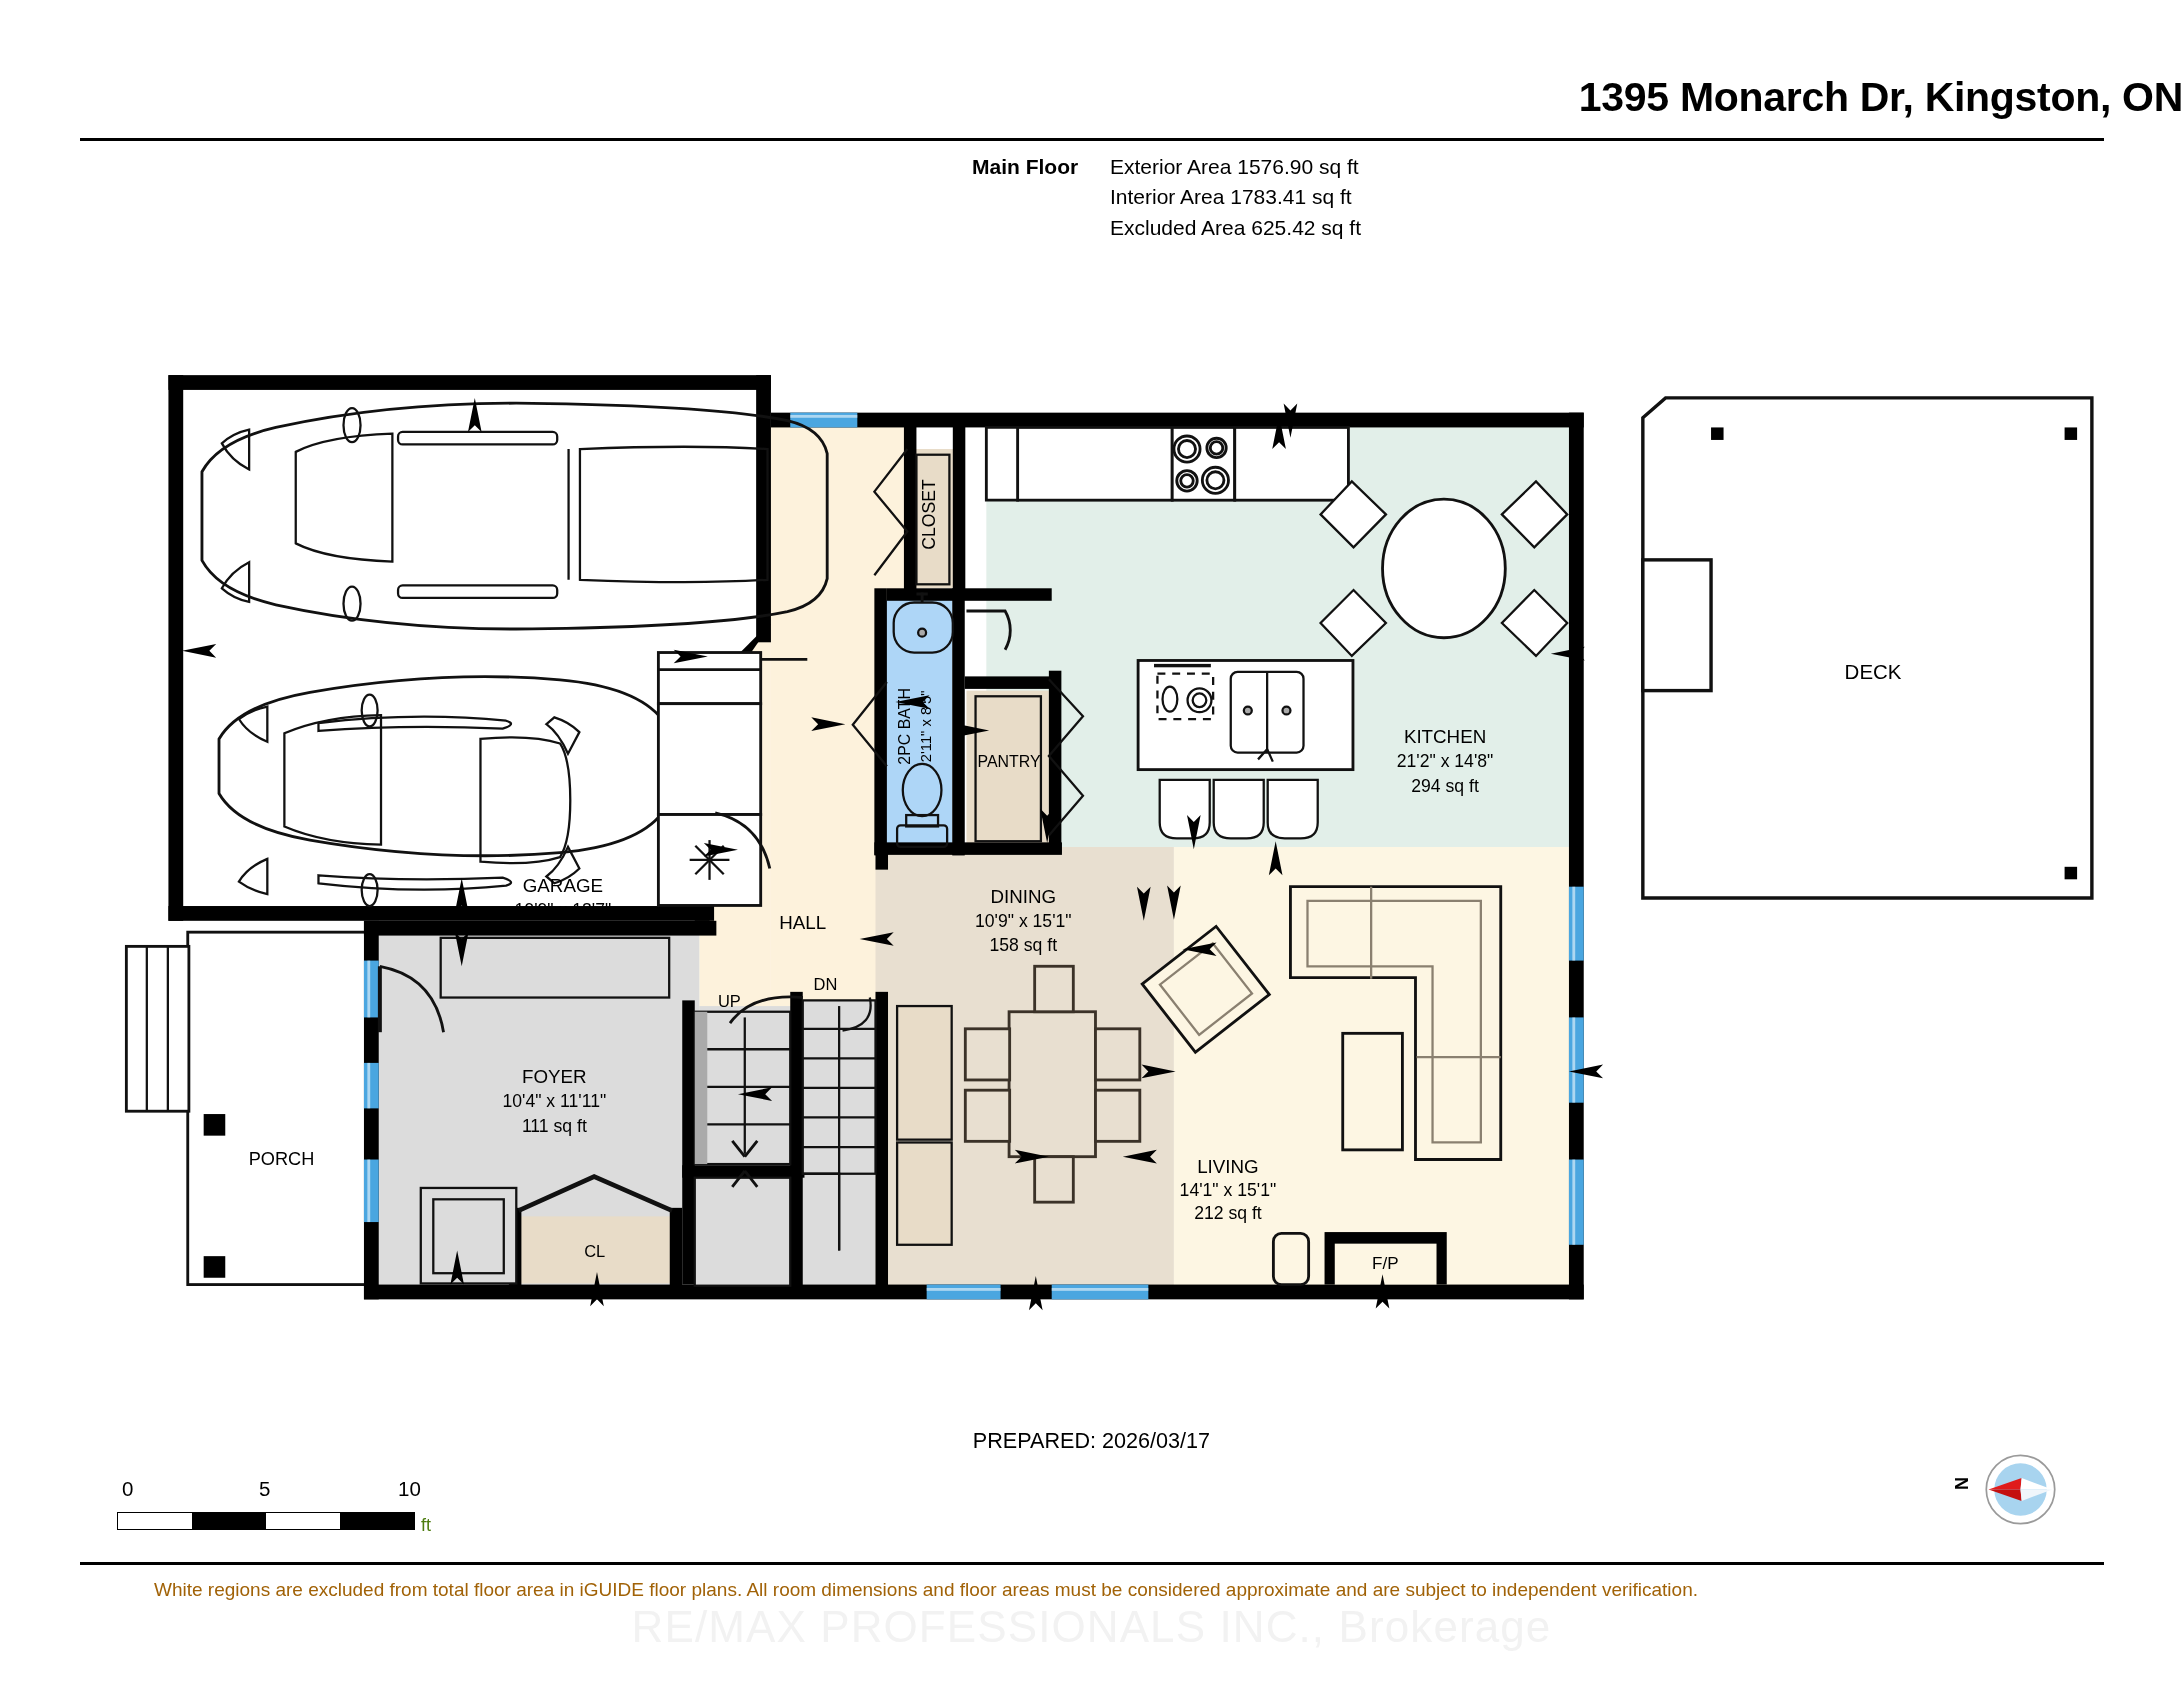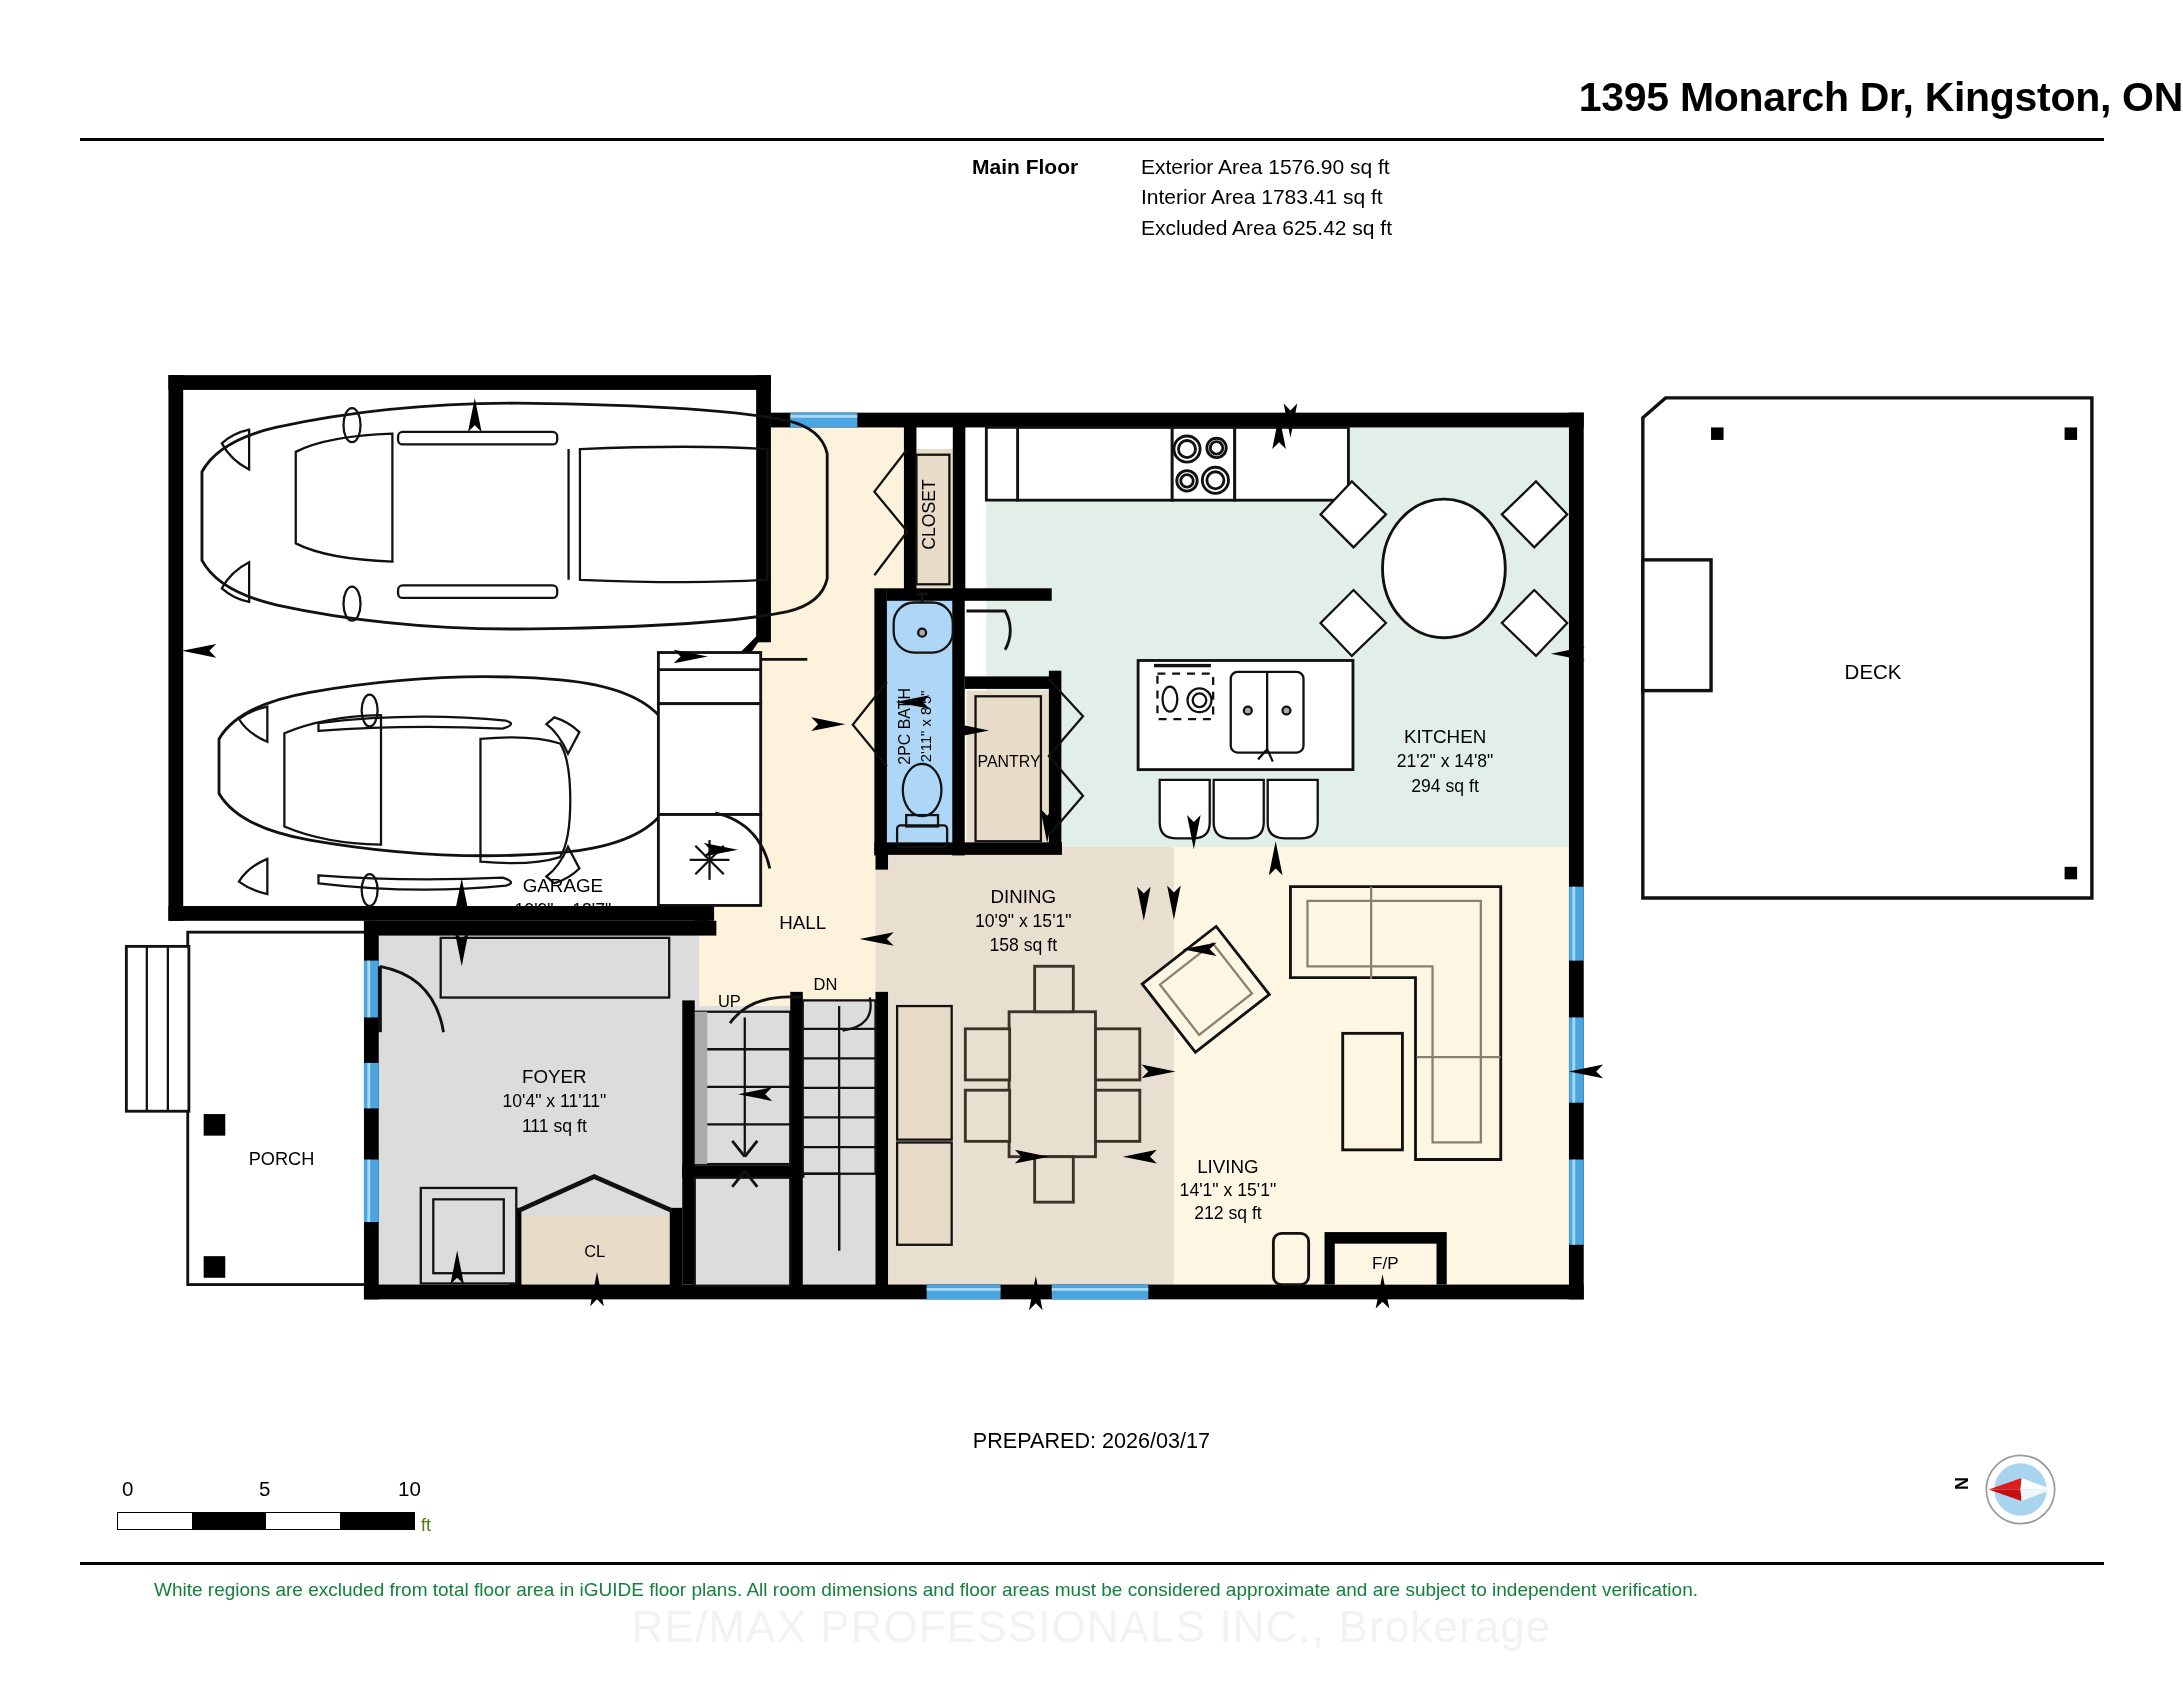--- a/index.html
+++ b/index.html
@@ -31,21 +31,21 @@
     background: #000;
   }
 
   #area-summary {
     position: absolute;
     top: 152px; left: 972px;
     font-size: 21px;
     color: #000;
     line-height: 1.45;
   }
-  #area-summary .row { display: flex; gap: 31px; }
+  #area-summary .row { display: flex; }
   #area-summary .lbl {
     font-weight: bold;
     width: 138px;
     flex: 0 0 138px;
   }
   #area-summary .val { white-space: nowrap; }
   #area-summary .row.sub .lbl { visibility: hidden; }
 
   
   #plan {
@@ -105,21 +105,21 @@
     top: 1562px; left: 80px;
     width: 2024px; height: 3.4px;
     background: #000;
   }
 
   #disclaimer {
     position: absolute;
     top: 1579px; left: 0; width: 1852px;
     text-align: center;
     font-size: 19px;
-    color: #15803d;
+    color: #a16207;
   }
 
   #watermark {
     position: absolute;
     top: 1602px; left: 0; width: 2183px;
     text-align: center;
     font-size: 44px;
     color: #f2f2f2;
     font-weight: normal;
     letter-spacing: 1.1px;

